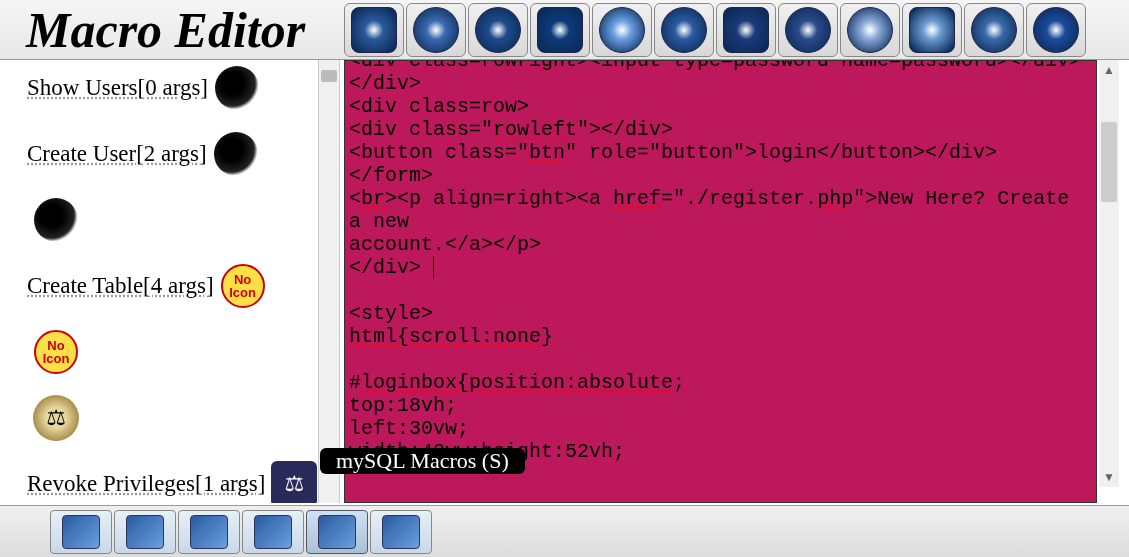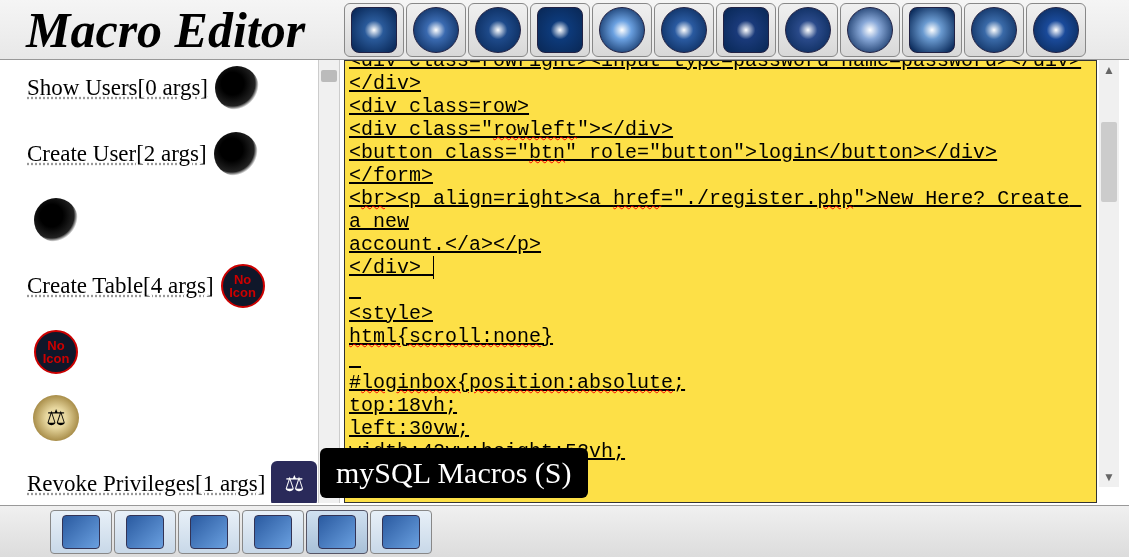--- a/index.html
+++ b/index.html
@@ -95,29 +95,28 @@
   display: flex; align-items: center; justify-content: center;
   flex-shrink: 0;
 }
 .editor-area {
   position: absolute;
   top: 60px;
   left: 344px;
   right: 32px;
   bottom: 54px;
   border: 1px solid #333;
-  background: #fde047;
+  background: #be185d;
   font-family: "Courier New", monospace;
   font-size: 20px;
   line-height: 23px;
   padding: 0 4px;
   white-space: pre-wrap;
   overflow: hidden;
   color: #000;
-  text-decoration: underline;
 }
 .editor-scroll-v {
   position: absolute;
   top: 60px;
   right: 10px;
   width: 20px;
   bottom: 70px;
   background: #f0f0f0;
 }
 .editor-scroll-v .arrow {
@@ -132,23 +131,23 @@
 .wavy { text-decoration: underline wavy red; text-decoration-thickness: 1px; }
 .cursor-caret {
   border-right: 1px solid #000;
 }
 .tooltip-box {
   position: absolute;
   left: 320px;
   top: 448px;
   background: #000;
   color: #fff;
-  font-size: 30px;
+  font-size: 22px;
   font-family: "Times New Roman", serif;
-  padding: 8px 16px;
+  padding: 0 16px;
   border-radius: 6px;
   z-index: 100;
 }
 .bottom-bar {
   position: absolute;
   left: 0; right: 0; bottom: 0;
   height: 52px;
   background: linear-gradient(#f0f0f0, #dcdcdc);
   border-top: 1px solid #999;
   display: flex;
@@ -166,21 +165,21 @@
   cursor: pointer;
 }
 .tab-btn.active {
   background: linear-gradient(#d0e0f0, #a8c0d8);
   border-color: #556;
 }
 .noicon {
   width: 44px; height: 44px;
   border: 2px solid #c00;
   border-radius: 50%;
-  background: #0f172a;
+  background: #fde047;
   color: #c00;
   font-weight: bold;
   font-size: 13px;
   font-family: Arial, sans-serif;
   display: flex;
   flex-direction: column;
   align-items: center;
   justify-content: center;
   line-height: 13px;
 }

